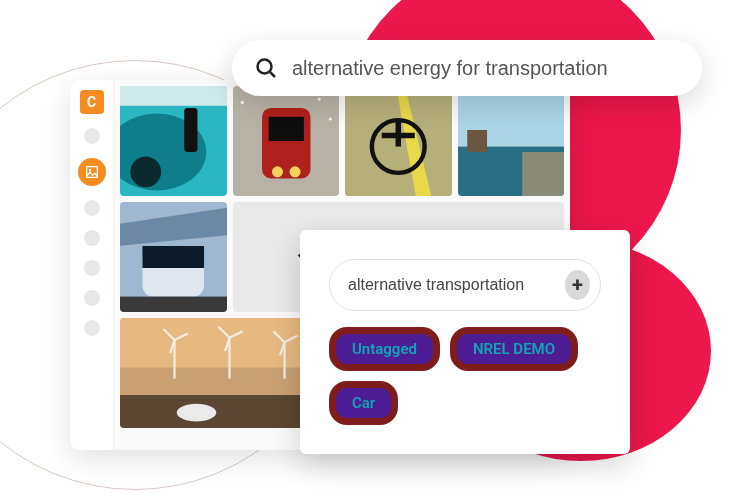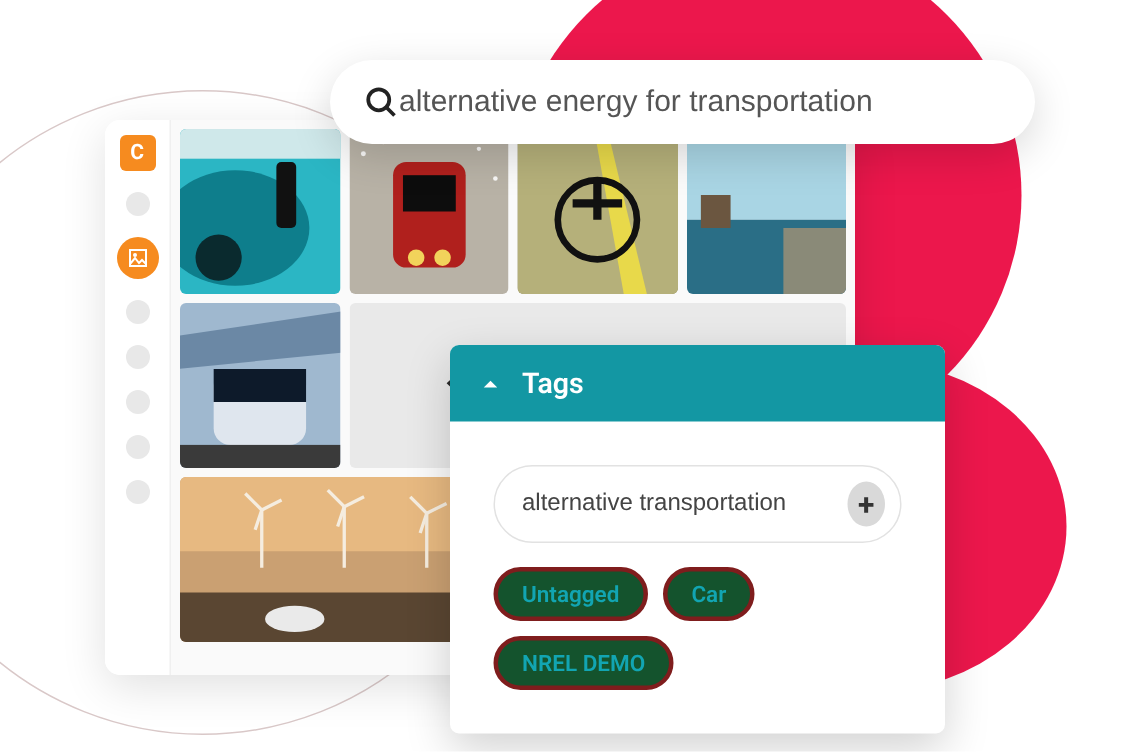--- a/index.html
+++ b/index.html
@@ -18,35 +18,35 @@
   .sb-dot { width: 16px; height: 16px; border-radius: 50%; background: #e8e8e8; }
   .sb-active { width: 28px; height: 28px; border-radius: 50%; background: #f68b1f; display: flex; align-items: center; justify-content: center; }
   .sb-active svg { width: 16px; height: 16px; fill: #fff; }
 
   .grid { flex: 1; padding: 6px; display: grid; grid-template-columns: repeat(4, 1fr); grid-auto-rows: 110px; gap: 6px; background: #fafafa; }
   .tile { border-radius: 4px; overflow: hidden; position: relative; }
   .tile svg { width: 100%; height: 100%; display: block; }
   .tile-wide { grid-column: span 3; }
 
   
-  .searchbar { position: absolute; left: 220px; top: 40px; width: 470px; height: 56px; background: #ffffff; border-radius: 28px; box-shadow: 0 8px 28px rgba(0,0,0,.15); display: flex; align-items: center; padding: 0 22px; z-index: 6; }
+  .searchbar { position: absolute; left: 232px; top: 40px; width: 470px; height: 56px; background: #ffffff; border-radius: 28px; box-shadow: 0 8px 28px rgba(0,0,0,.15); display: flex; align-items: center; padding: 0 22px; gap: 14px; z-index: 6; }
   .searchbar svg { width: 24px; height: 24px; stroke: #222; fill: none; stroke-width: 2.5; }
   .searchbar input { border: none; outline: none; font-size: 20px; color: #555; flex: 1; background: transparent; }
 
   
   .tags-card { position: absolute; left: 300px; top: 230px; width: 330px; background: #ffffff; border-radius: 6px; box-shadow: 0 10px 30px rgba(0,0,0,.18); z-index: 7; overflow: hidden; }
   .tags-header { background: #1397a3; color: #fff; display: flex; align-items: center; gap: 12px; padding: 14px 18px; }
   .tags-header svg { width: 18px; height: 18px; fill: #fff; }
   .tags-title { font-size: 19px; font-weight: 600; }
   .tags-body { padding: 29px; }
   .tag-input-row { display: flex; align-items: center; gap: 10px; border: 1px solid #e2e2e2; border-radius: 26px; padding: 10px 10px 10px 18px; margin-bottom: 16px; }
   .tag-input-row input { border: none; outline: none; font-size: 16px; color: #444; flex: 1; }
   .add-btn { width: 30px; height: 30px; border-radius: 50%; background: #d9d9d9; display: flex; align-items: center; justify-content: center; font-size: 20px; font-weight: 700; color: #333; cursor: pointer; }
   .chips { display: flex; flex-wrap: wrap; gap: 10px; }
-  .chip { border: 3px solid #7f1d1d; border-radius: 18px; padding: 6px 16px; font-size: 15px; font-weight: 600; color: #12a5b2; background: #14532d; cursor: pointer; }
+  .chip { border: 7px solid #7f1d1d; border-radius: 18px; padding: 6px 16px; font-size: 15px; font-weight: 600; color: #12a5b2; background: #4c1d95; cursor: pointer; }
 
   
   .dots { position: absolute; inset: 0; pointer-events: none; z-index: 2; background:
     radial-gradient(rgba(0,0,0,.04) 1px, transparent 1px);
     background-size: 6px 6px; mix-blend-mode: multiply; opacity: .0; }
 </style>
 </head>
 <body>
 
 <div class="stage">
@@ -168,33 +168,27 @@
 
   <div class="searchbar">
     <svg viewBox="0 0 24 24">
         <circle cx="10.5" cy="10.5" r="7"></circle>
         <line x1="21" y1="21" x2="16" y2="16"></line>
       </svg>
     <input type="text" value="alternative energy for transportation" style="">
   </div>
 
   <div class="tags-card">
-    <div class="tags-header">
-      <svg viewBox="0 0 24 24">
-          <path d="M6 15l6-6 6 6z"></path>
-        </svg>
-      <span class="tags-title">Tags</span>
-    </div>
     <div class="tags-body">
       <div class="tag-input-row">
         <input type="text" value="alternative transportation" style="">
         <div class="add-btn">
             <span>+</span>
           </div>
       </div>
       <div class="chips">
         <div class="chip">Untagged</div>
+        <div class="chip">NREL DEMO</div>
         <div class="chip">Car</div>
-        <div class="chip">NREL DEMO</div>
       </div>
     </div>
   </div>
 </div>
 
 </body></html>

